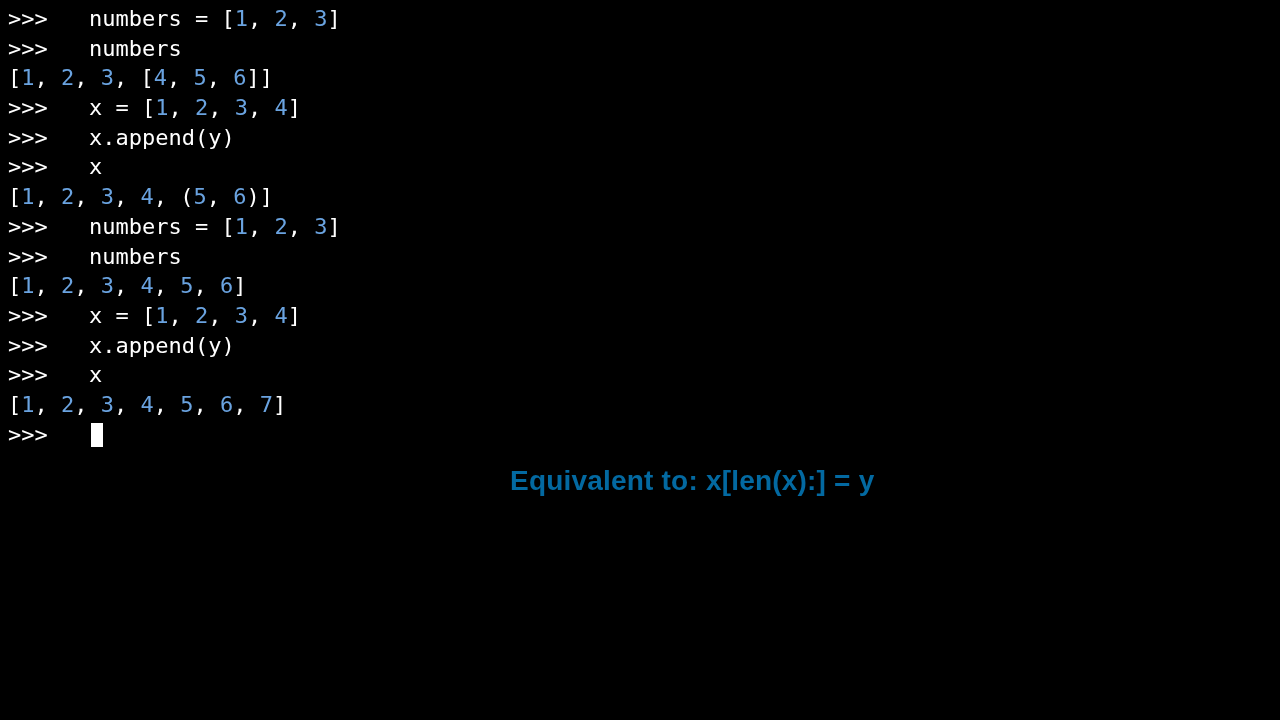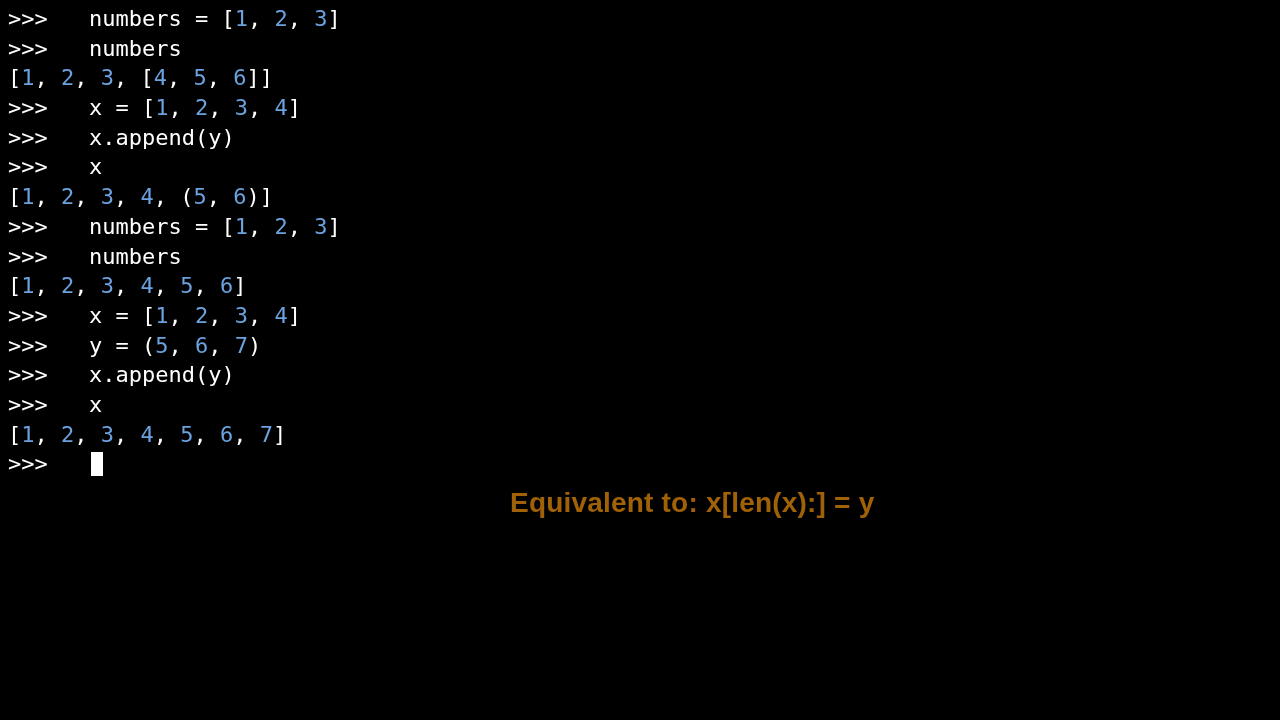--- a/index.html
+++ b/index.html
@@ -44,44 +44,43 @@
     .cursor {
       display: inline-block;
       width: 12px;
       height: 24px;
       background: #ffffff;
       vertical-align: text-bottom;
       margin-left: 2px;
     }
     .annotation {
       position: absolute;
-      top: 484px;
+      top: 462px;
       left: 510px;
       font-family: -apple-system, 'Segoe UI', 'Helvetica Neue', Arial, sans-serif;
       font-weight: 700;
       font-size: 28px;
-      color: #a16207;
+      color: #0369a1;
       letter-spacing: 0.2px;
     }
   </style>
 </head>
 <body>
 
 <div class="terminal" id="terminal">
     <div class="line"><span class="prompt">&gt;&gt;&gt; </span><span class="code">numbers = [<span class="num">1</span>, <span class="num">2</span>, <span class="num">3</span>]</span></div>
     <div class="line"><span class="prompt">&gt;&gt;&gt; </span><span class="code">numbers</span></div>
     <div class="line"><span class="output">[<span class="num">1</span>, <span class="num">2</span>, <span class="num">3</span>, [<span class="num">4</span>, <span class="num">5</span>, <span class="num">6</span>]]</span></div>
     <div class="line"><span class="prompt">&gt;&gt;&gt; </span><span class="code">x = [<span class="num">1</span>, <span class="num">2</span>, <span class="num">3</span>, <span class="num">4</span>]</span></div>
     <div class="line"><span class="prompt">&gt;&gt;&gt; </span><span class="code">x.append(y)</span></div>
     <div class="line"><span class="prompt">&gt;&gt;&gt; </span><span class="code">x</span></div>
     <div class="line"><span class="output">[<span class="num">1</span>, <span class="num">2</span>, <span class="num">3</span>, <span class="num">4</span>, (<span class="num">5</span>, <span class="num">6</span>)]</span></div>
     <div class="line"><span class="prompt">&gt;&gt;&gt; </span><span class="code">numbers = [<span class="num">1</span>, <span class="num">2</span>, <span class="num">3</span>]</span></div>
     <div class="line"><span class="prompt">&gt;&gt;&gt; </span><span class="code">numbers</span></div>
     <div class="line"><span class="output">[<span class="num">1</span>, <span class="num">2</span>, <span class="num">3</span>, <span class="num">4</span>, <span class="num">5</span>, <span class="num">6</span>]</span></div>
     <div class="line"><span class="prompt">&gt;&gt;&gt; </span><span class="code">x = [<span class="num">1</span>, <span class="num">2</span>, <span class="num">3</span>, <span class="num">4</span>]</span></div>
-    <div class="line"><span class="prompt">&gt;&gt;&gt; </span><span class="code">y = (<span class="num">5</span>, <span class="num">6</span>, <span class="num">7</span>)</span></div>
     <div class="line"><span class="prompt">&gt;&gt;&gt; </span><span class="code">x.append(y)</span></div>
     <div class="line"><span class="prompt">&gt;&gt;&gt; </span><span class="code">x</span></div>
     <div class="line"><span class="output">[<span class="num">1</span>, <span class="num">2</span>, <span class="num">3</span>, <span class="num">4</span>, <span class="num">5</span>, <span class="num">6</span>, <span class="num">7</span>]</span></div>
     <div class="line"><span class="prompt">&gt;&gt;&gt; </span><span class="code"></span><span class="cursor"></span></div>
   </div>
 
 <div class="annotation">Equivalent to:  x[len(x):] = y</div>
 
 </body></html>

